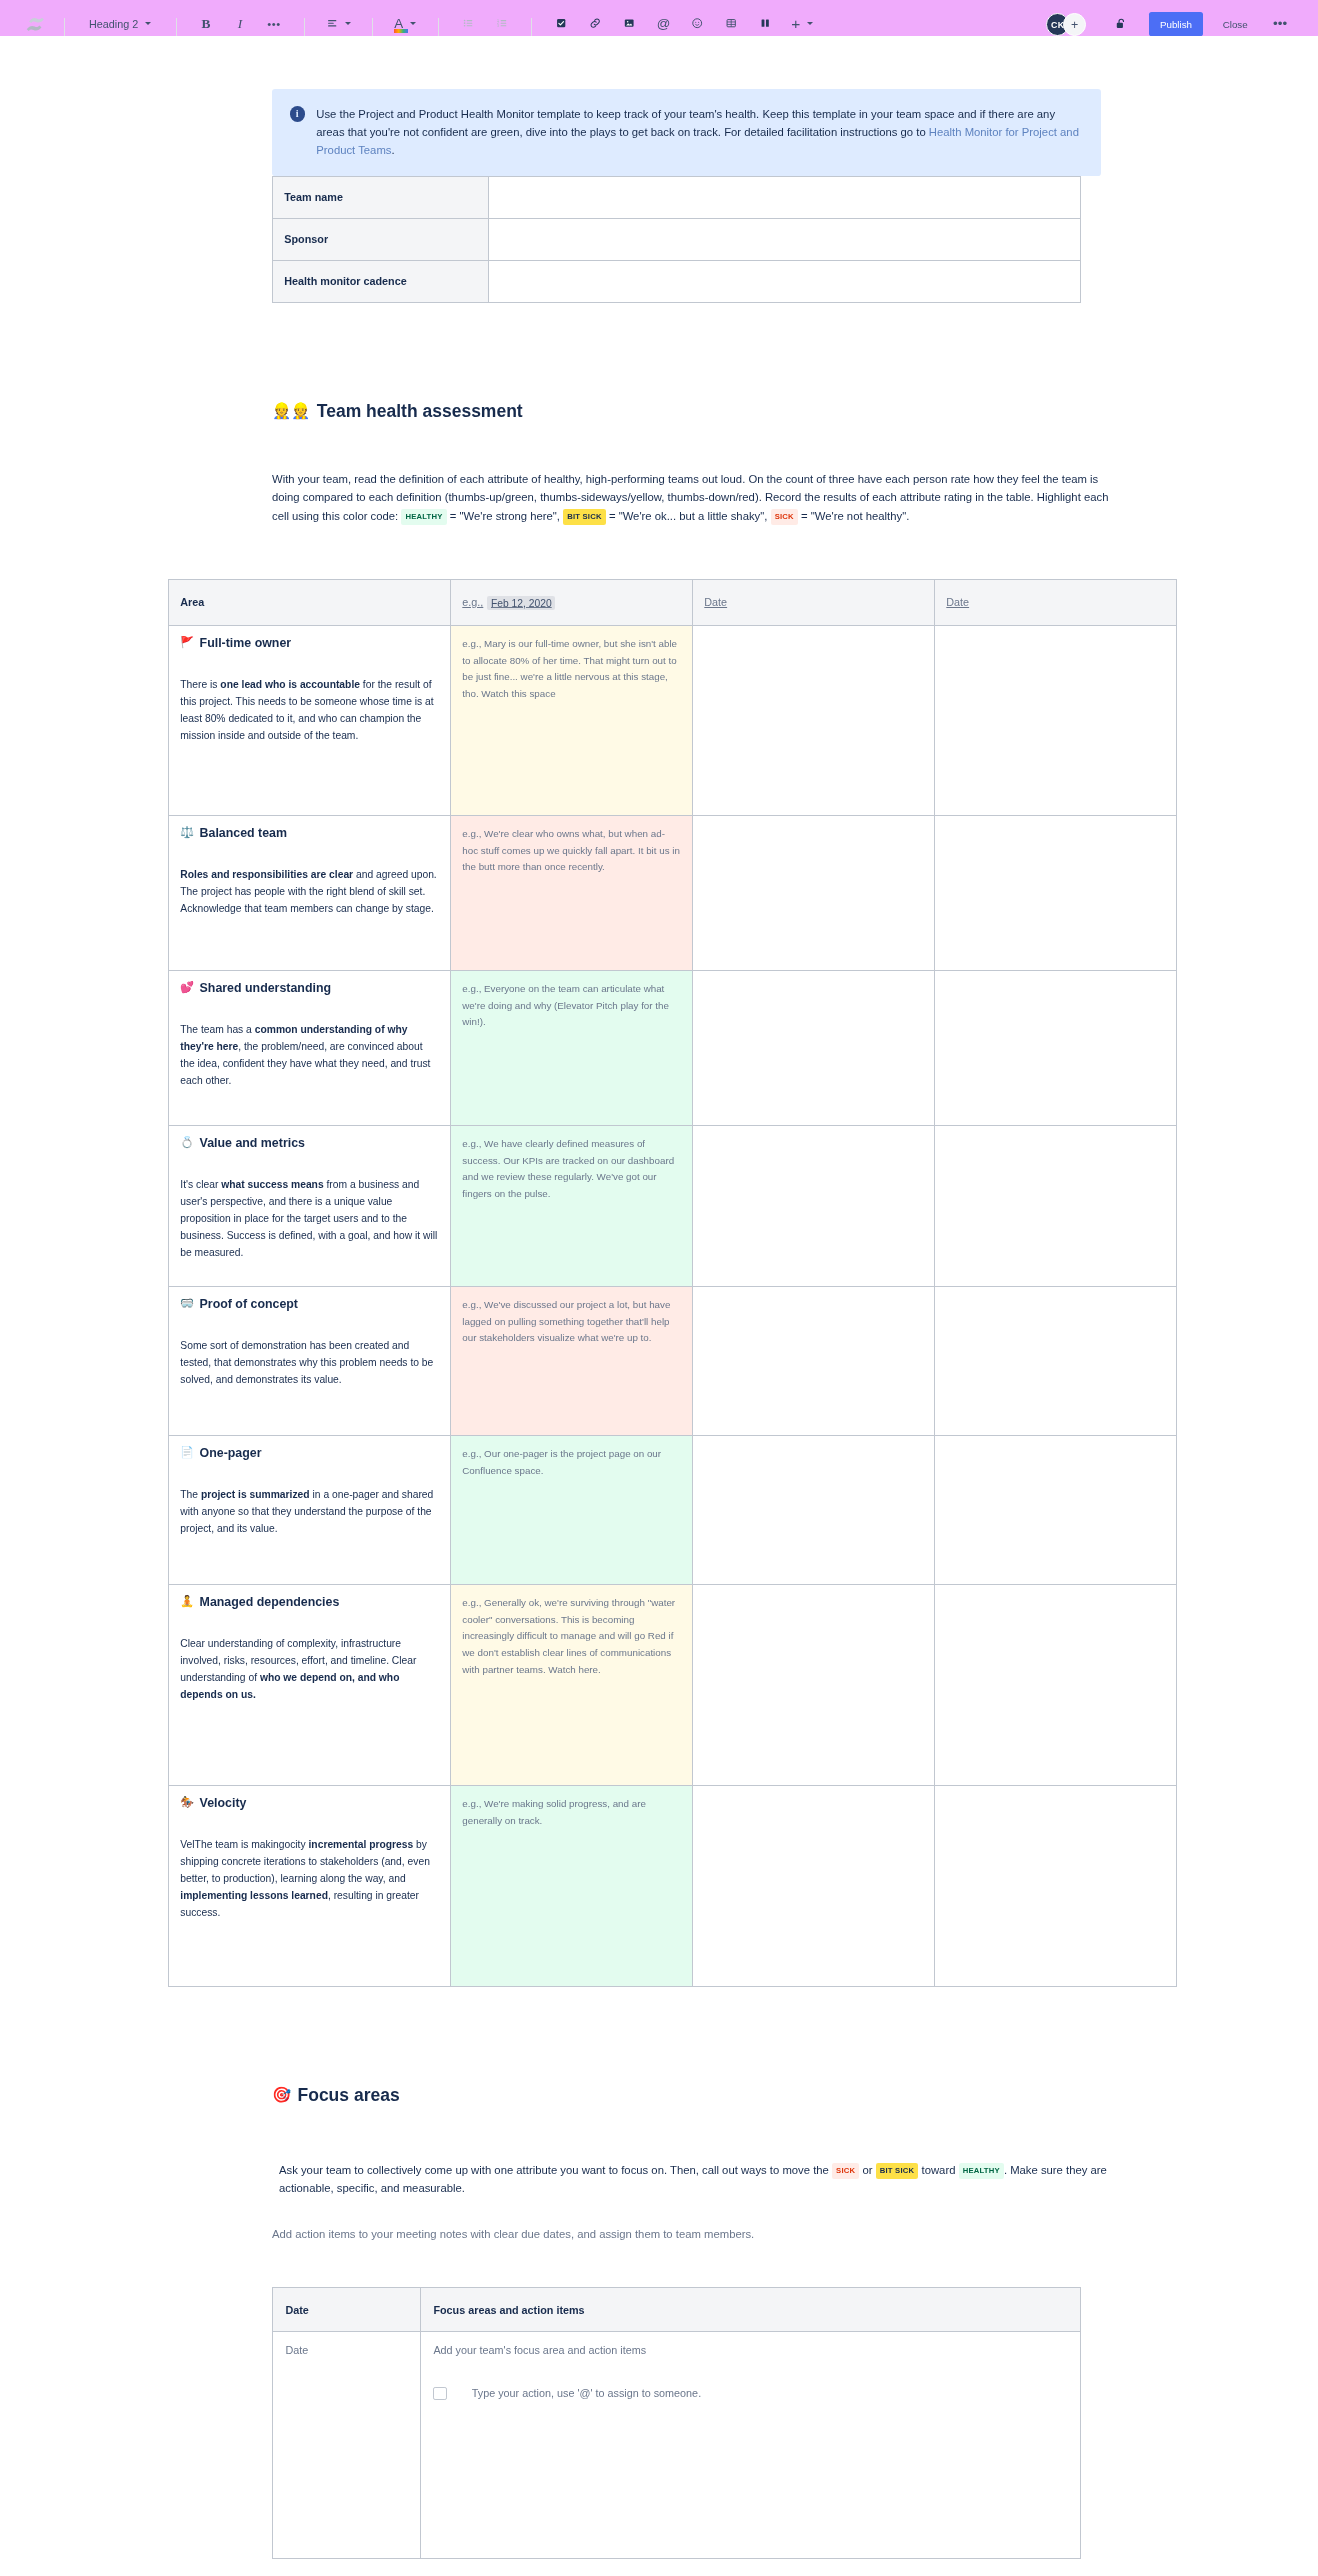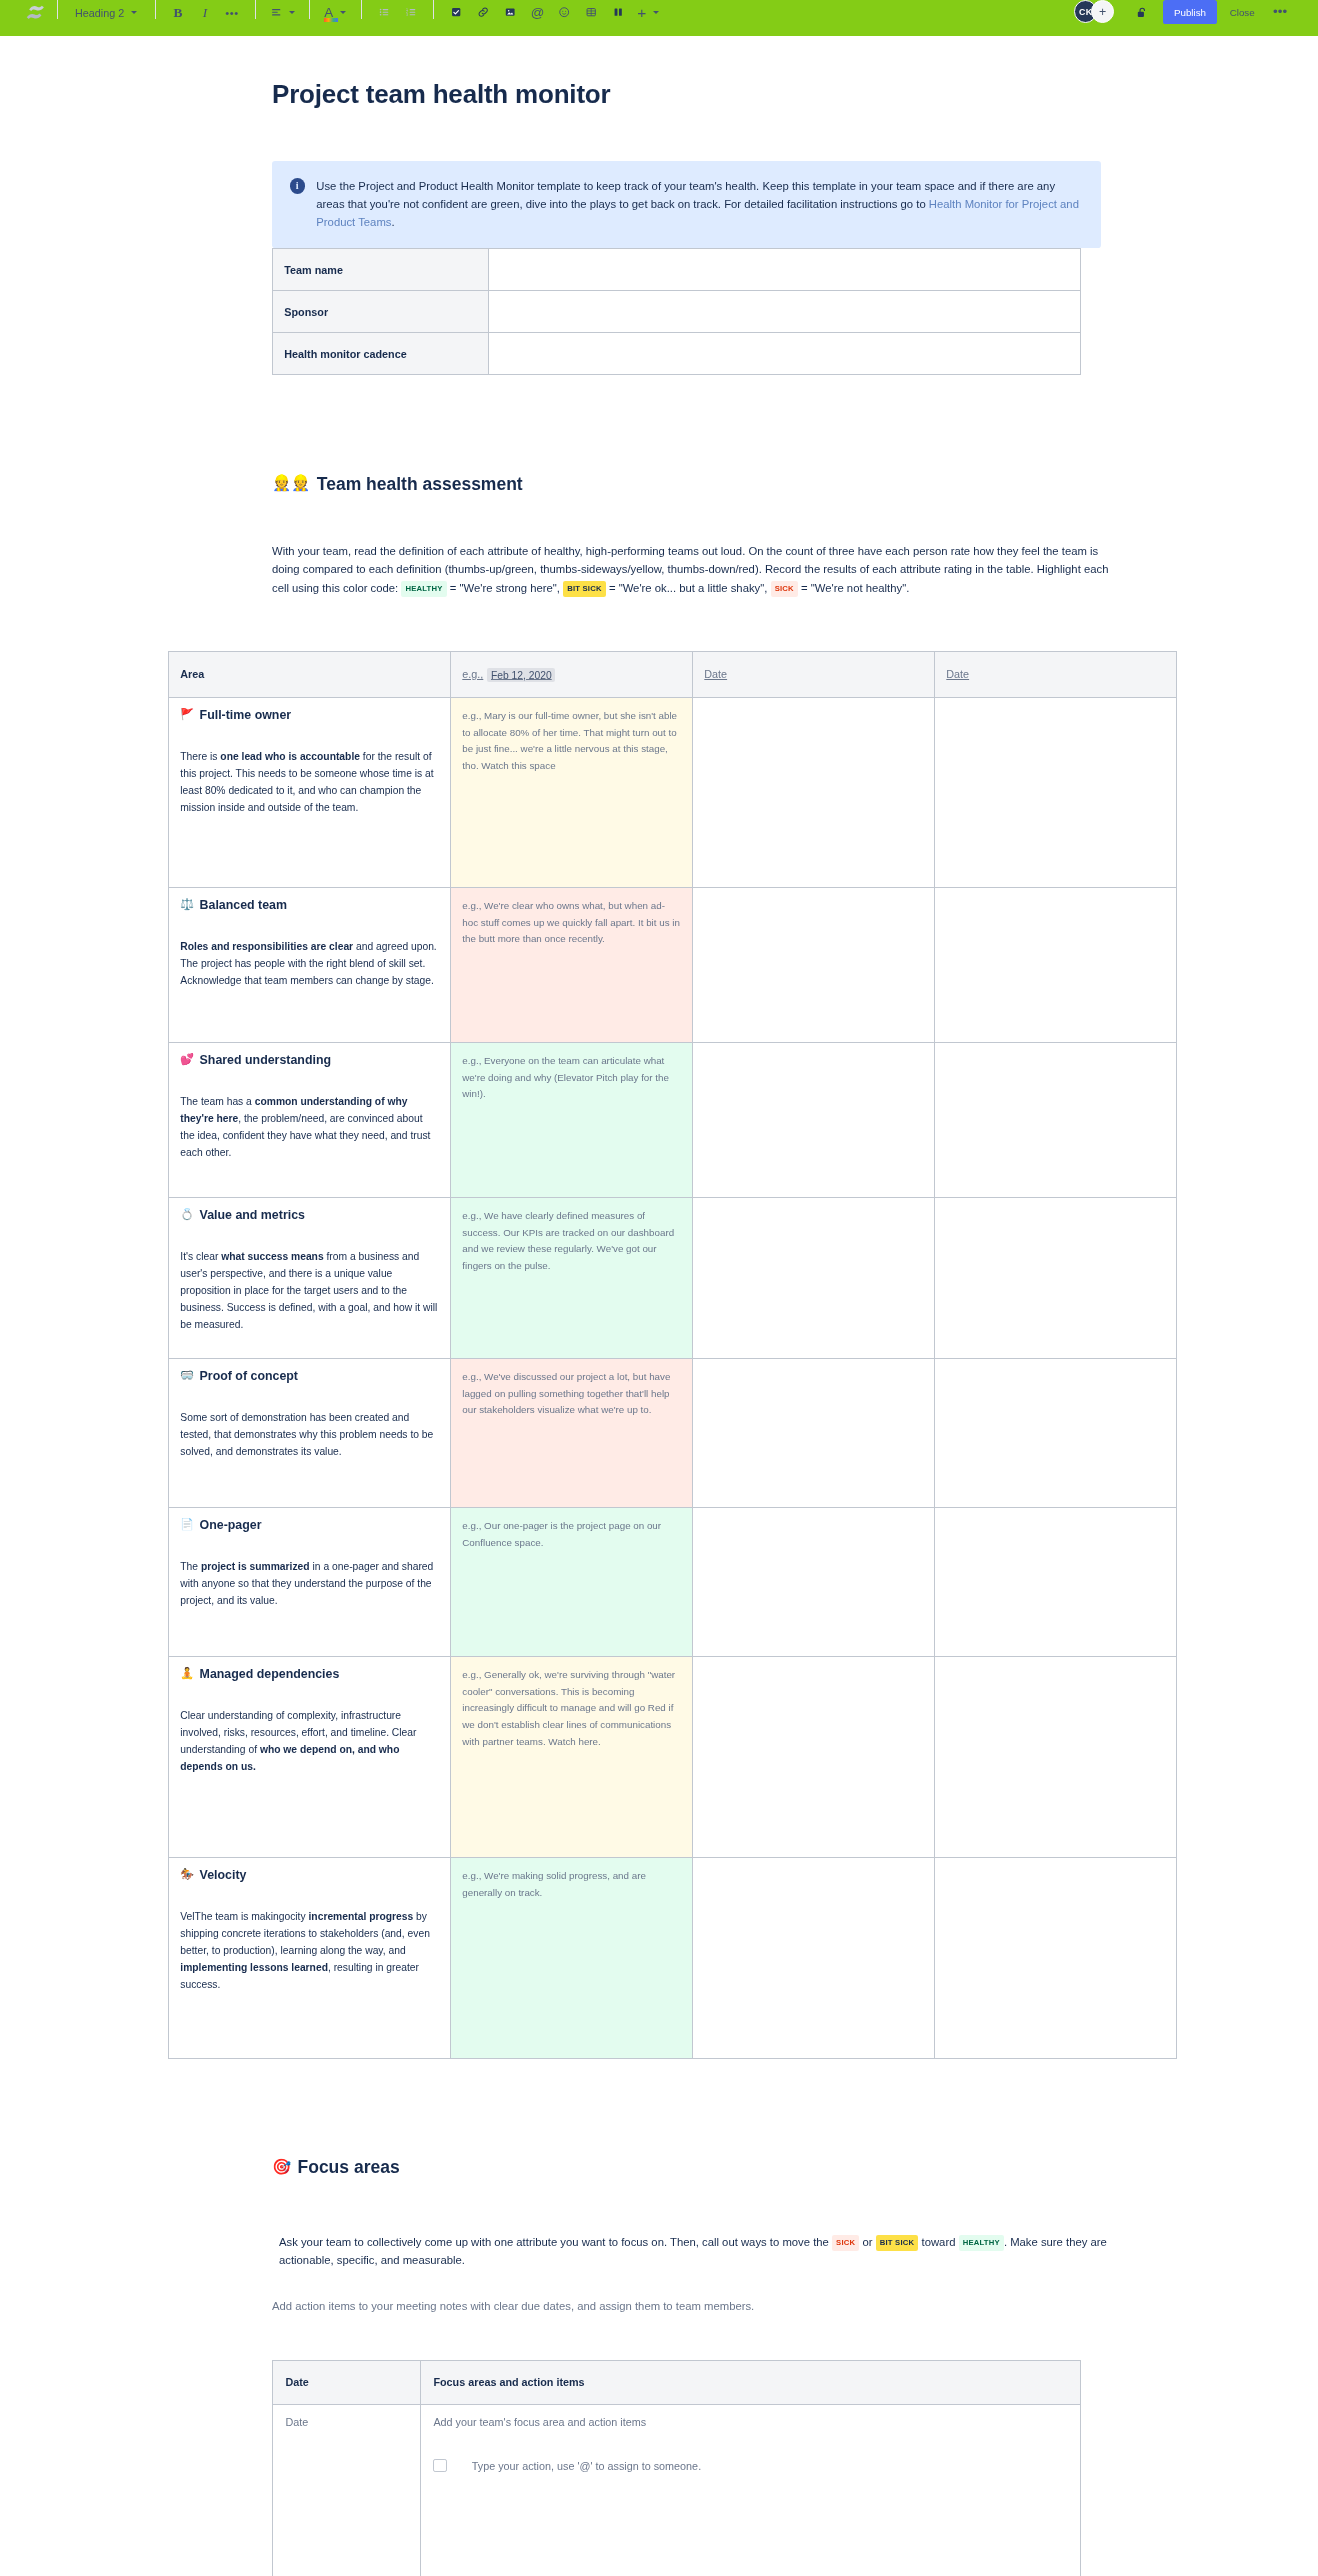--- a/index.html
+++ b/index.html
@@ -9,25 +9,25 @@
     background:#ffffff;
     font-family:"Liberation Sans", sans-serif;
     color:#172b4d;
     -webkit-font-smoothing:antialiased;
   }
 
   
   .toolbar{
     height:37px;
     display:flex;
-    align-items:flex-start;
+    align-items:flex-end;
     padding:0 27px 0 23px;
     border-bottom:0.5px solid #ffffff;
-    background:#84cc16;
-    gap:2px;
+    background:#f0abfc;
+    gap:9px;
   }
   .tb-logo{
     width:24px;height:24px;display:flex;align-items:center;justify-content:center;
     color:#b3bac5;flex:0 0 auto;
   }
   .tb-sep{width:0.5px;height:18.5px;background:#dfe1e6;margin:0 8.2px;flex:0 0 auto;}
   .tb-btn{
     height:25px;min-width:25px;border-radius:2.6px;border:none;background:transparent;
     display:inline-flex;align-items:center;justify-content:center;gap:3.1px;
     color:#42526e;cursor:pointer;padding:0 4.1px;font-size:10.3px;
@@ -357,21 +357,20 @@
 
   <button class="publish-btn">Publish</button>
   <button class="close-btn">Close</button>
   <button class="more-btn">•••</button>
 </div>
 
 <div class="page">
 
   <div class="content">
 
-    <h1 class="doc-title">Project team health monitor</h1>
 
     <div class="info-panel">
       <div class="info-icon">i</div>
       <div class="info-text">
         <span>Use the Project and Product Health Monitor template to keep track of your team's health. Keep this template in your team space and if there are any areas that you're not confident are green, dive into the plays to get back on track. For detailed facilitation instructions go to </span><a class="lnk" href="#">Health Monitor for Project and Product Teams</a><span>.</span>
       </div>
     </div>
 
     <table class="meta-table">
       <tbody>

